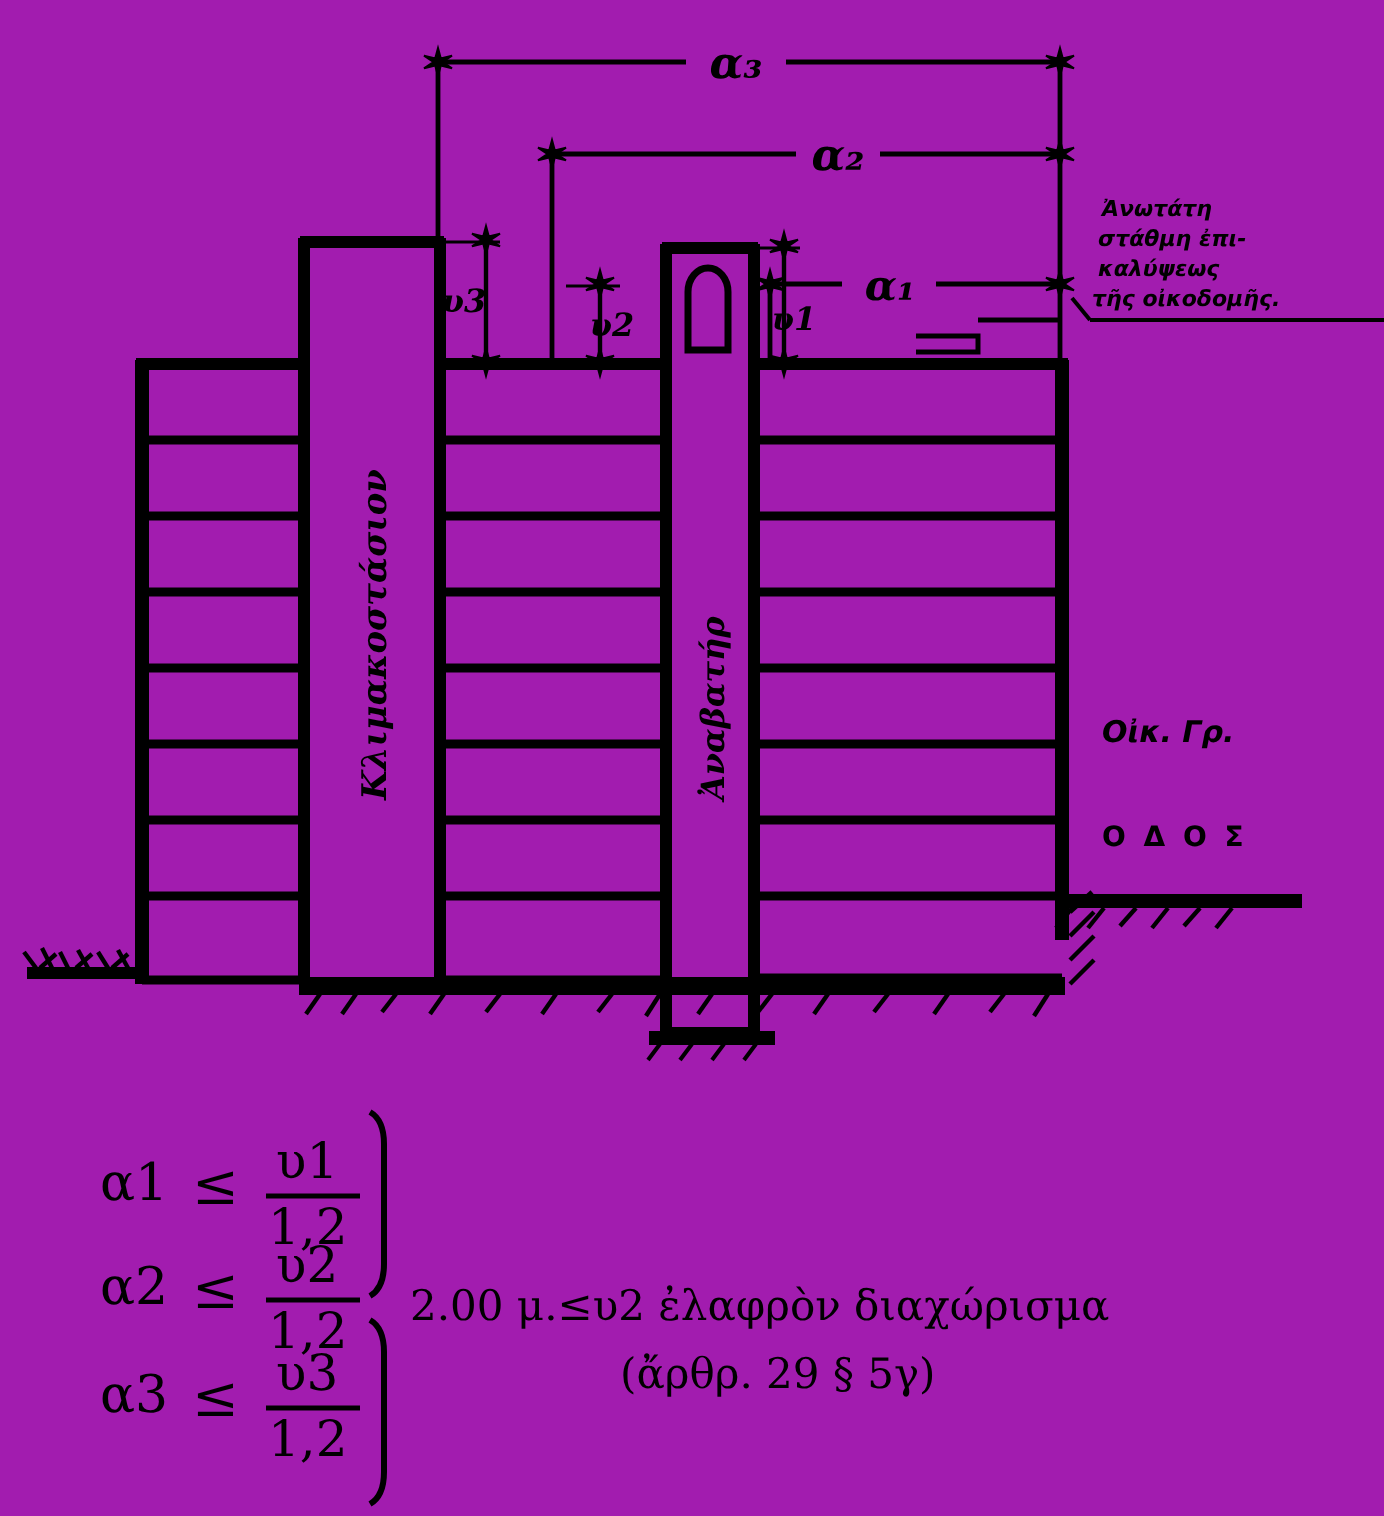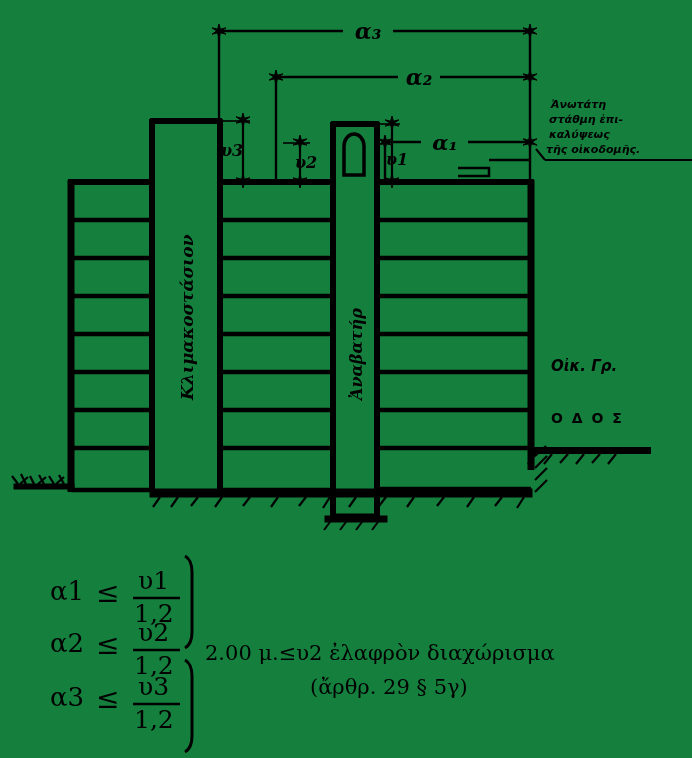--- a/index.html
+++ b/index.html
@@ -1,17 +1,17 @@
 <!DOCTYPE html>
 <html><head>
 <meta charset="utf-8">
 <style>
   html,body{margin:0;padding:0;background:#fff;}
   body{width:692px;height:758px;font-family:"DejaVu Sans",sans-serif;color:#000;}
-  #stage{position:relative;width:692px;height:758px;overflow:hidden;background:#15803d;}
+  #stage{position:relative;width:692px;height:758px;overflow:hidden;background:#a21caf;}
   svg{display:block;}
 </style>
 </head>
 <body>
 
 <div id="stage">
 <svg width="692" height="758" viewBox="0 0 692 758">
   <defs>
 
     <g id="starMark">

